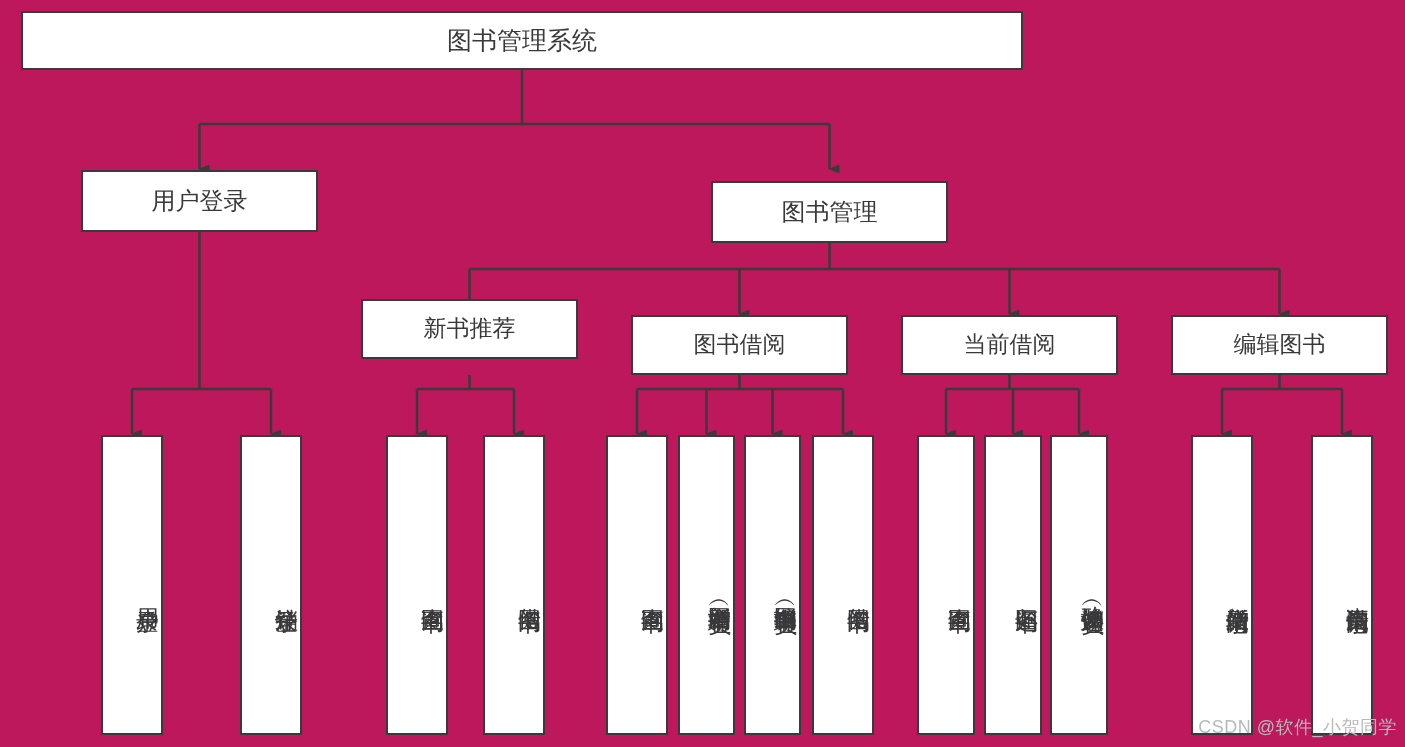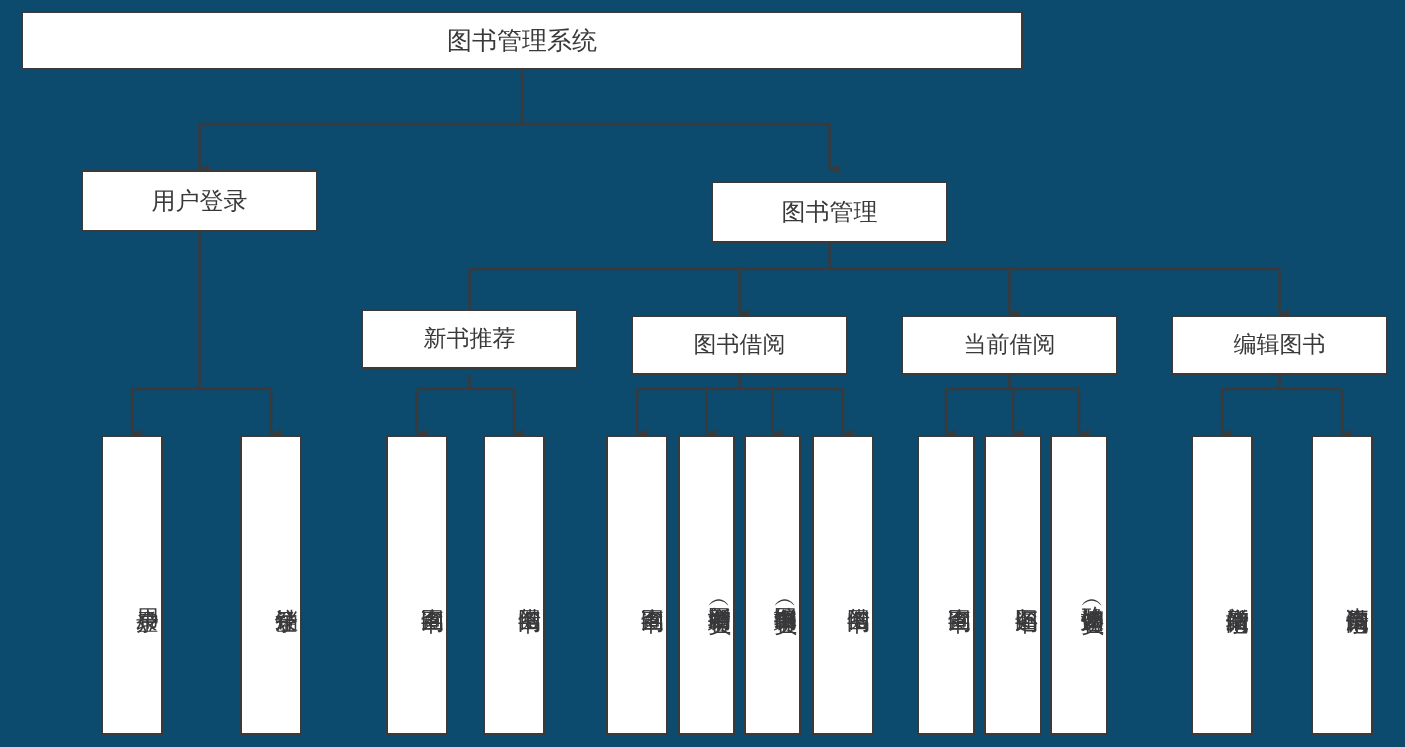--- a/index.html
+++ b/index.html
@@ -8,21 +8,21 @@
     padding: 0;
     background: #ffffff;
   }
   body {
     font-family: "Liberation Sans", "DejaVu Sans", sans-serif;
   }
   #diagram-root {
     position: relative;
     width: 1405px;
     height: 747px;
-    background: #0c4a6e;
+    background: #be185d;
     overflow: hidden;
   }
   #edge-layer {
     position: absolute;
     left: 0;
     top: 0;
     width: 1405px;
     height: 747px;
     pointer-events: none;
   }
@@ -127,21 +127,21 @@
   <div id="nodes-layer">
       <div class="node level-0" style="left: 21px; top: 11px; width: 1002px; height: 59px;">
         <span class="node-label">图书管理系统</span>
       </div>
       <div class="node level-1" style="left: 81px; top: 170px; width: 237px; height: 62px;">
         <span class="node-label">用户登录</span>
       </div>
       <div class="node level-1" style="left: 711px; top: 170px; width: 237px; height: 62px; margin-top: 11px;">
         <span class="node-label">图书管理</span>
       </div>
-      <div class="node level-2" style="left: 361px; top: 309px; width: 217px; height: 60px;">
+      <div class="node level-2" style="left: 361px; top: 299px; width: 217px; height: 60px;">
         <span class="node-label">新书推荐</span>
       </div>
       <div class="node level-2" style="left: 631px; top: 315px; width: 217px; height: 60px;">
         <span class="node-label">图书借阅</span>
       </div>
       <div class="node level-2" style="left: 901px; top: 315px; width: 217px; height: 60px; justify-content: center;">
         <span class="node-label">当前借阅</span>
       </div>
       <div class="node level-2" style="left: 1171px; top: 315px; width: 217px; height: 60px;">
         <span class="node-label">编辑图书</span>
@@ -180,13 +180,14 @@
         <span class="node-label">确认归还（管理员）</span>
       </div>
       <div class="node level-3 leaf" style="left: 1191px; top: 435px; width: 62px; height: 300px;">
         <span class="node-label">新增借阅记录</span>
       </div>
       <div class="node level-3 leaf" style="left: 1311px; top: 435px; width: 62px; height: 300px;">
         <span class="node-label">查询借阅记录</span>
       </div>
     </div>
 
+  <div id="watermark">CSDN @软件_小贺同学</div>
 </div>
 
 </body></html>

